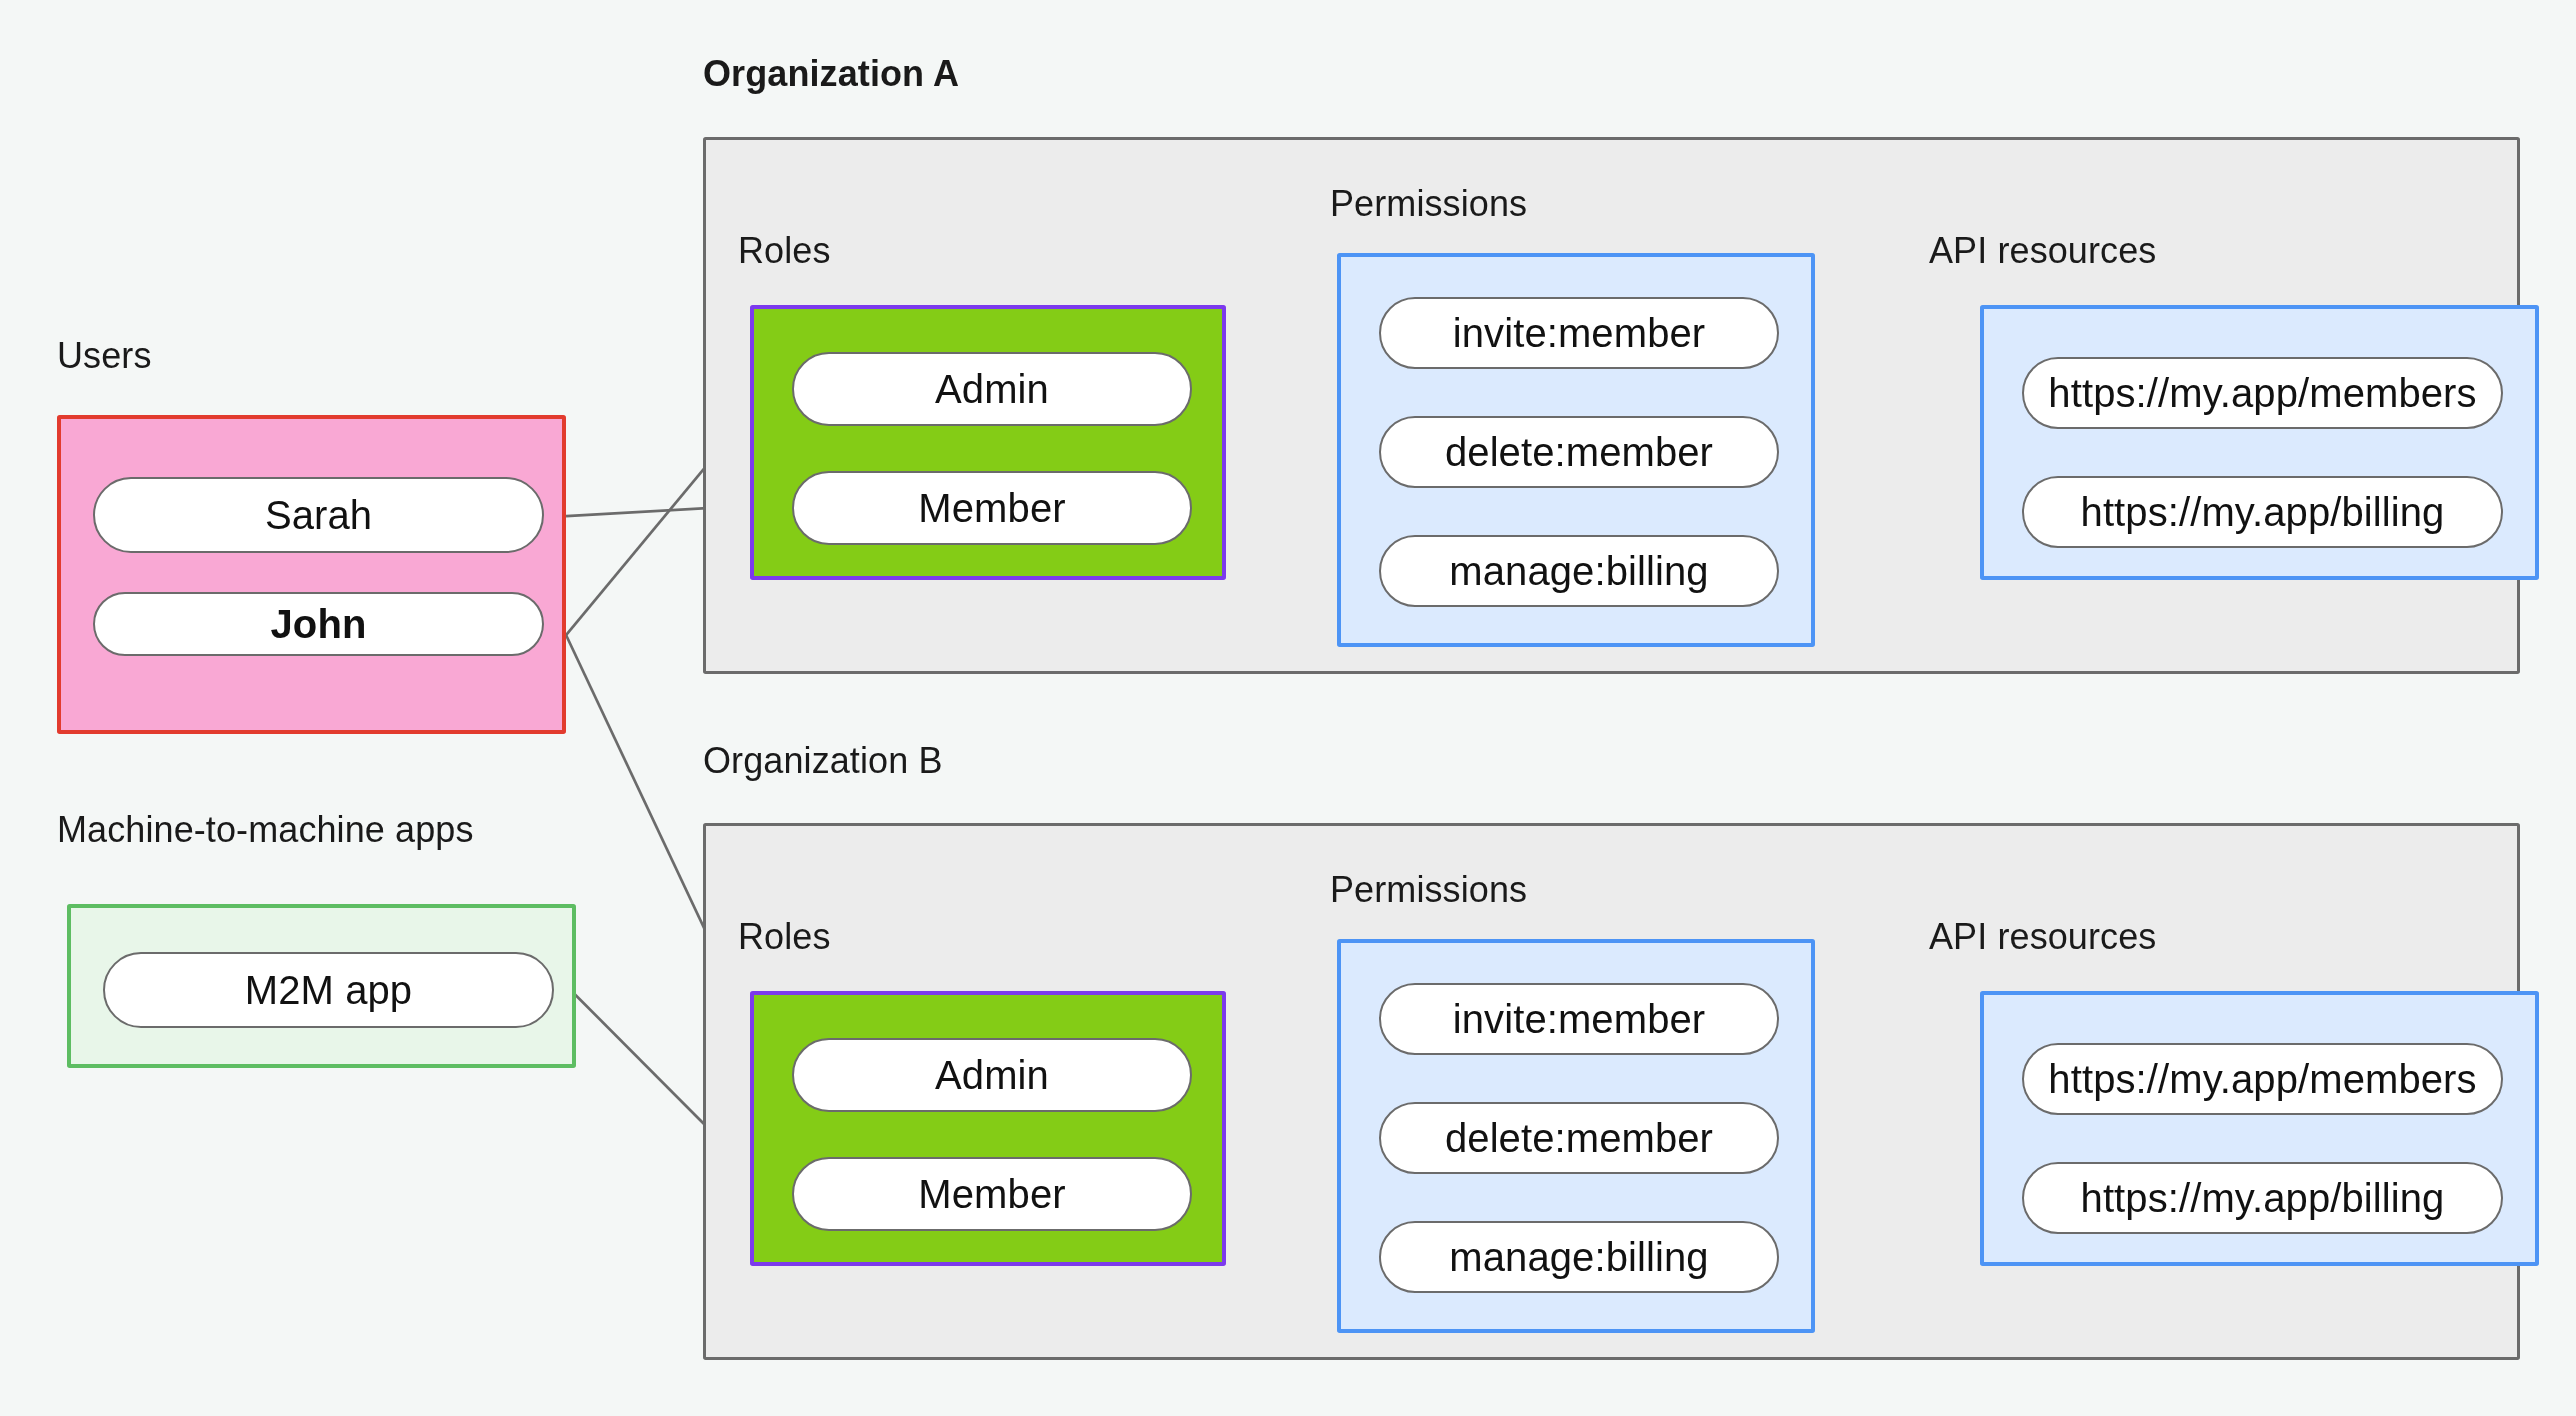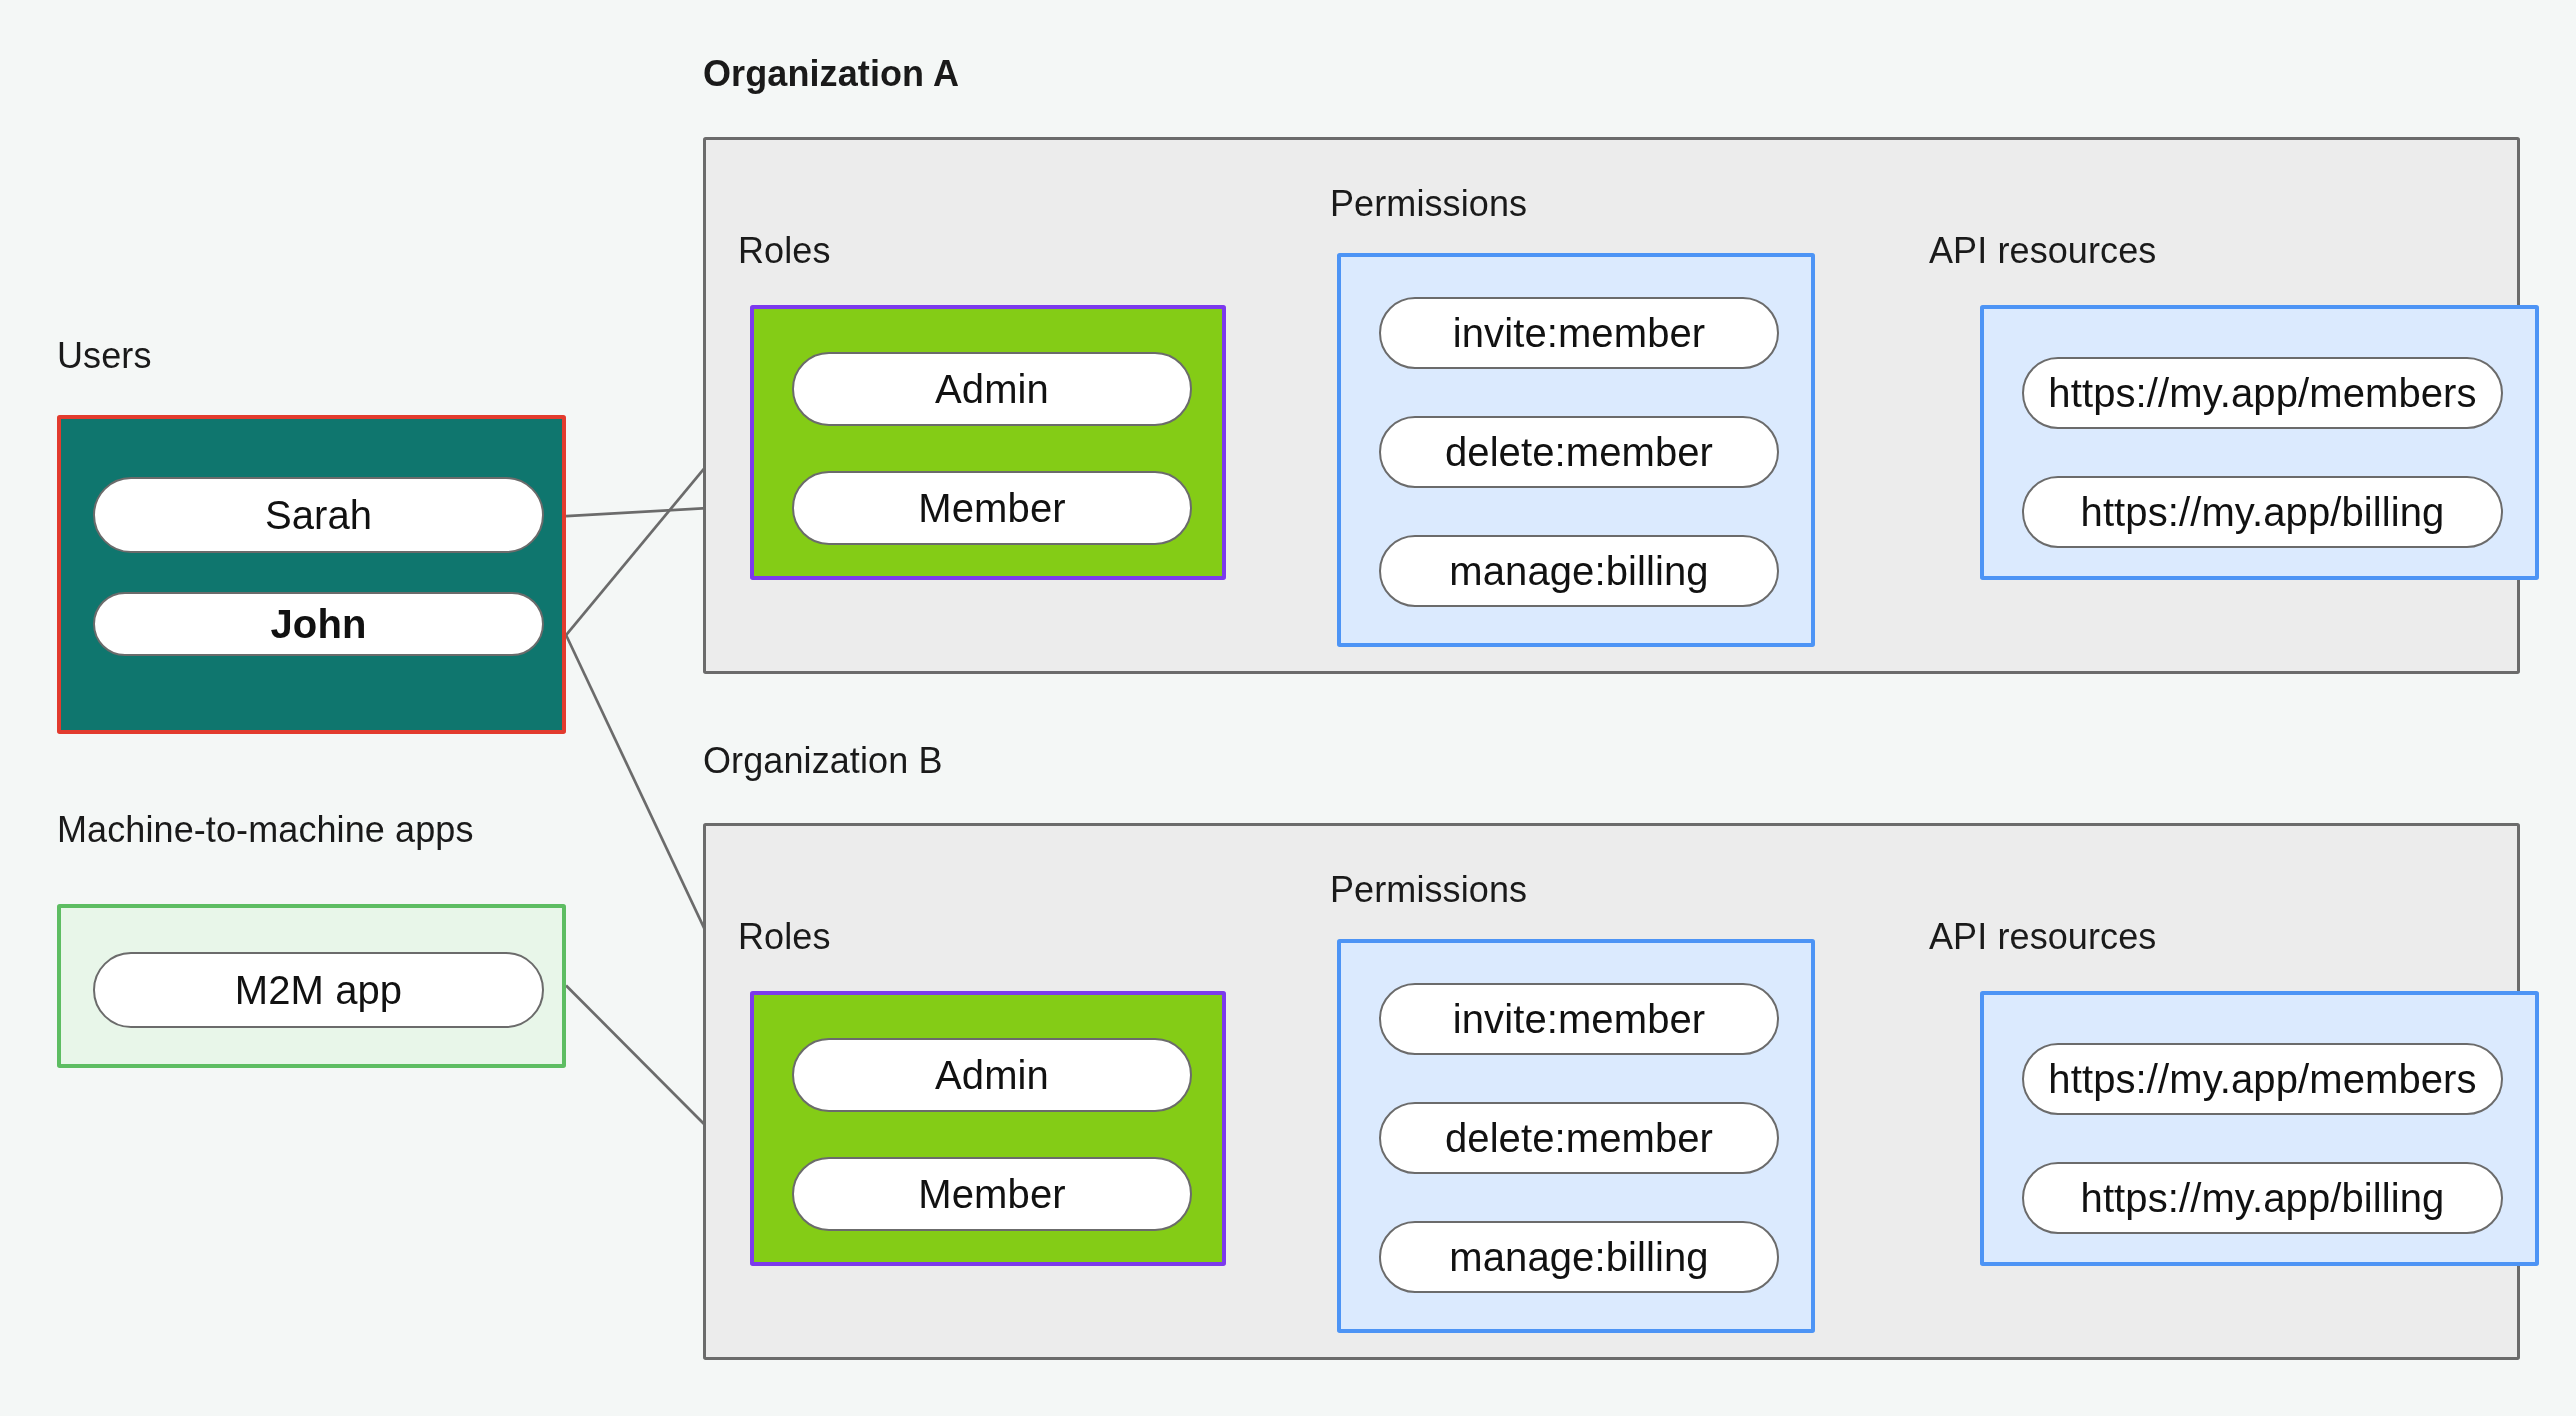--- a/index.html
+++ b/index.html
@@ -39,21 +39,21 @@
   }
 
   
   .tint-box {
     position: absolute;
     box-sizing: border-box;
     border-radius: 2.7px;
     border-width: 4.5px;
     border-style: solid;
   }
-  .tint-users   { background: #0f766e; border-color: #e23b2e; }
+  .tint-users   { background: #f9a8d4; border-color: #e23b2e; }
   .tint-m2m     { background: #e8f6e9; border-color: #5dbd62; }
   .tint-roles   { background: #84cc16; border-color: #7c3aed; margin-left: 12px; }
   .tint-perm    { background: #dbeafe; border-color: #4d94f5; }
   .tint-api     { background: #dbeafe; border-color: #4d94f5; margin-left: 44px; }
 
   
   .pill {
     position: absolute;
     box-sizing: border-box;
     background: #ffffff;
@@ -132,21 +132,21 @@
 
   <div class="grp-label" style="left:57px; top:338px;">Users</div>
 
   <div class="tint-box tint-users" style="left:57px; top:415px; width:509px; height:319px;">
     <div class="pill" style="left:32px; top:58px; width:451px; height:76px;">Sarah</div>
     <div class="pill" style="left:32px; top:173px; width:451px; height:64px;font-weight:bold;">John</div>
   </div>
 
   <div class="grp-label" style="left:57px; top:812px;">Machine-to-machine apps</div>
 
-  <div class="tint-box tint-m2m" style="left:57px; top:904px; width:509px; height:164px;padding-left:32px;">
+  <div class="tint-box tint-m2m" style="left:67px; top:904px; width:509px; height:164px;padding-left:32px;">
     <div class="pill" style="left:32px; top:44px; width:451px; height:76px;">M2M app</div>
   </div>
 
   <div class="grp-label" style="left:703px; top:56px;font-weight:bold;">Organization A</div>
 
   <div class="org-box" style="left:703px; top:137px; width:1817px; height:537px;">
 
     <div class="grp-label" style="left:32px; top:93px;">Roles</div>
     <div class="tint-box tint-roles" style="left:32px; top:165px; width:476px; height:275px;">
       <div class="pill" style="left:38px; top:43px; width:400px; height:74px;">Admin</div>

